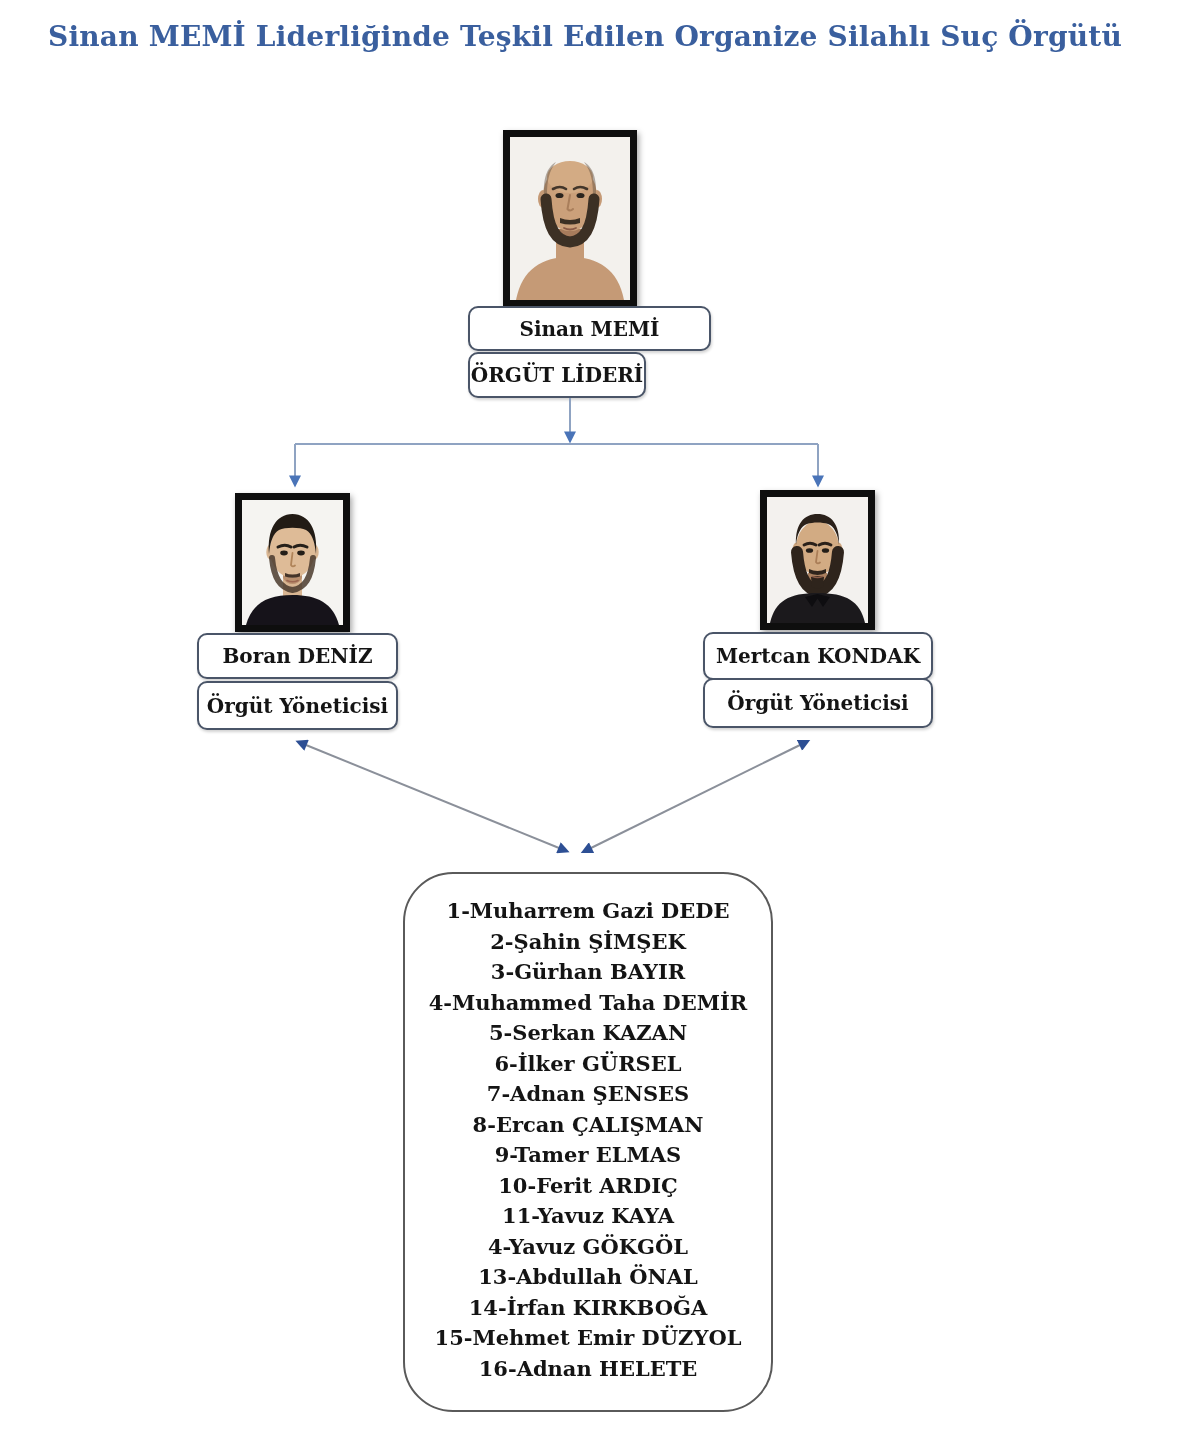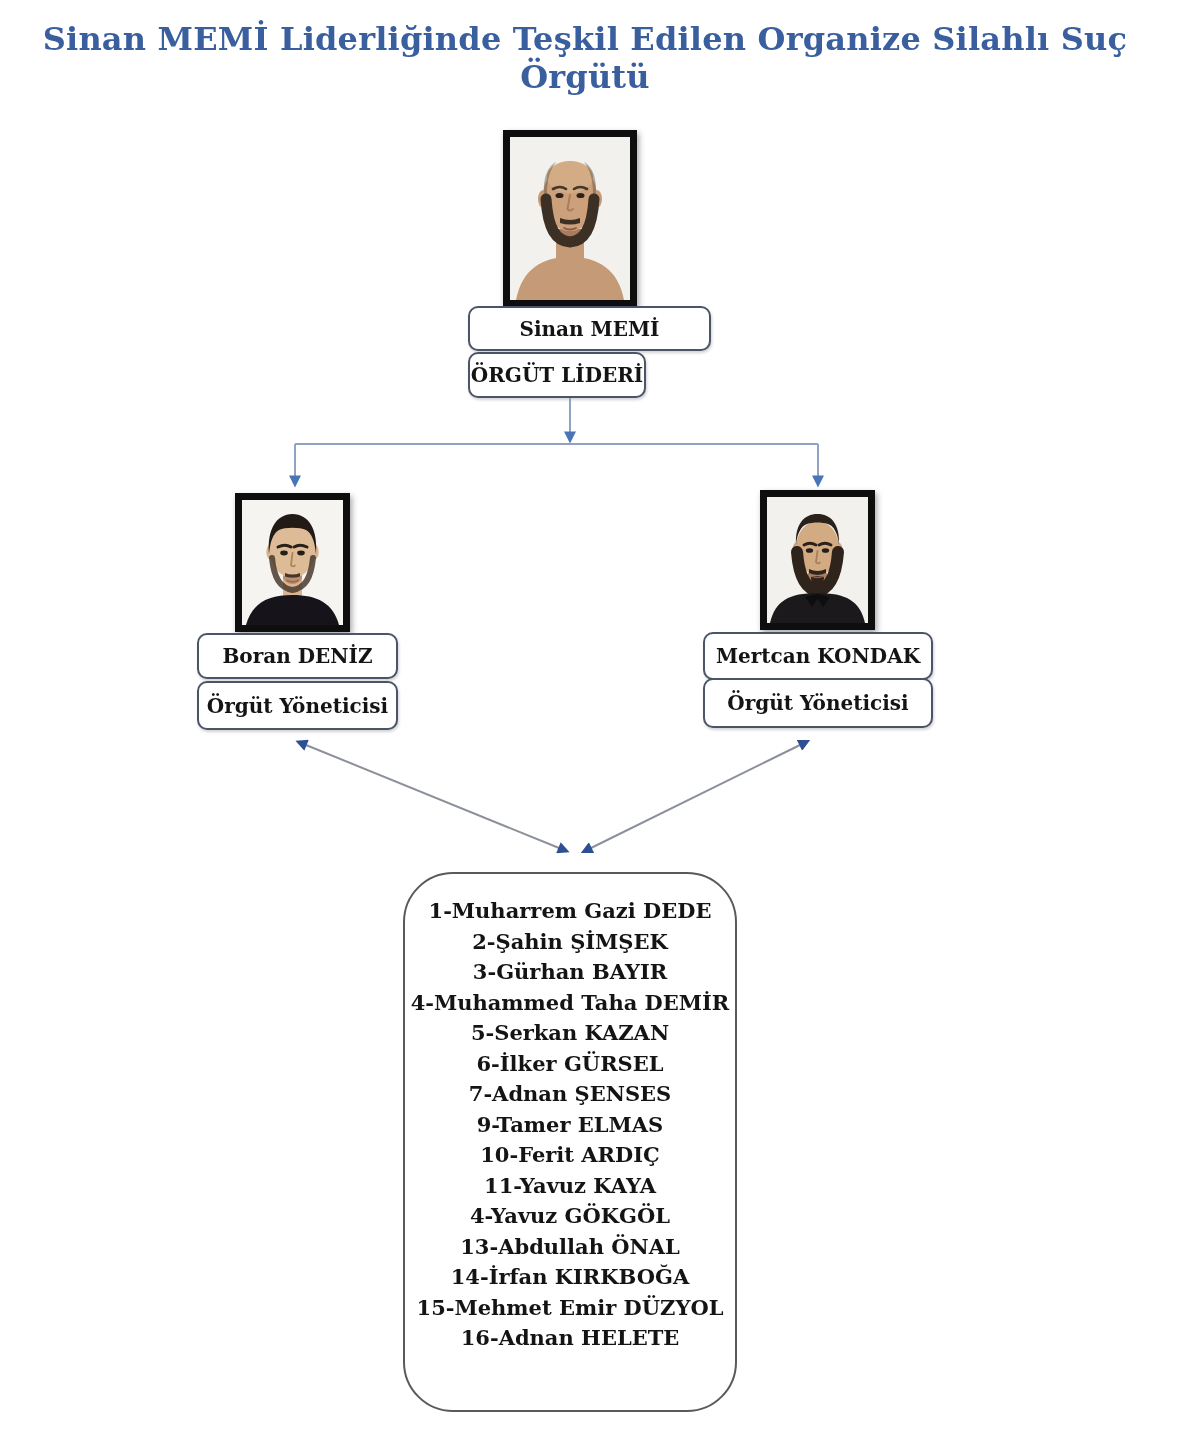--- a/index.html
+++ b/index.html
@@ -13,21 +13,21 @@
     --frame-black:#0e0e0e;
     --text-black:#141414;
   }
   html,body{margin:0;padding:0;background:#ffffff;}
   .page{
     position:relative;width:1200px;height:1456px;background:#ffffff;overflow:hidden;
     font-family:"DejaVu Serif","Liberation Serif",serif;
   }
   .title{
     position:absolute;left:0;right:30px;top:20px;text-align:center;
-    font-size:32px;font-weight:bold;color:var(--title-blue);letter-spacing:.2px;
+    font-size:28px;font-weight:bold;color:var(--title-blue);letter-spacing:.2px;
   }
   .connectors{position:absolute;left:0;top:0;z-index:3;pointer-events:none;}
   .photo-frame{
     position:absolute;z-index:2;background:#ffffff;
     border:7px solid var(--frame-black);box-sizing:border-box;
     box-shadow:2px 3px 6px rgba(0,0,0,.35);
   }
   .photo-frame svg{display:block;width:100%;height:100%;}
   .label-box{
     position:absolute;z-index:2;background:#ffffff;
@@ -43,21 +43,21 @@
 
   .photo--m1{left:235px;top:493px;width:115px;height:139px;}
   .box--m1-name{left:197px;top:633px;width:201px;height:46px;}
   .box--m1-role{left:197px;top:681px;width:201px;height:49px;}
 
   .photo--m2{left:760px;top:490px;width:115px;height:140px;}
   .box--m2-name{left:703px;top:632px;width:230px;height:48px;}
   .box--m2-role{left:703px;top:678px;width:230px;height:50px;}
 
   .members-box{
-    position:absolute;z-index:2;left:403px;top:872px;width:334px;height:540px;
+    position:absolute;z-index:2;left:403px;top:872px;width:370px;height:540px;
     background:#ffffff;border:2px solid var(--list-border);border-radius:50px;
     box-sizing:border-box;padding-top:22px;
   }
   .member-line{
     height:30.5px;line-height:30.5px;text-align:center;
     font-size:21px;font-weight:bold;color:var(--text-black);white-space:nowrap;
   }
 </style>
 </head>
 <body>
@@ -171,20 +171,21 @@
   </div>
 
   <div class="members-box">
       <div class="member-line">1-Muharrem Gazi DEDE</div>
       <div class="member-line">2-Şahin ŞİMŞEK</div>
       <div class="member-line">3-Gürhan BAYIR</div>
       <div class="member-line">4-Muhammed Taha DEMİR</div>
       <div class="member-line">5-Serkan KAZAN</div>
       <div class="member-line">6-İlker GÜRSEL</div>
       <div class="member-line">7-Adnan ŞENSES</div>
+      <div class="member-line">8-Ercan ÇALIŞMAN</div>
       <div class="member-line">9-Tamer ELMAS</div>
       <div class="member-line">10-Ferit ARDIÇ</div>
       <div class="member-line">11-Yavuz KAYA</div>
       <div class="member-line">4-Yavuz GÖKGÖL</div>
       <div class="member-line">13-Abdullah ÖNAL</div>
       <div class="member-line">14-İrfan KIRKBOĞA</div>
       <div class="member-line">15-Mehmet Emir DÜZYOL</div>
       <div class="member-line">16-Adnan HELETE</div>
     </div>
 

